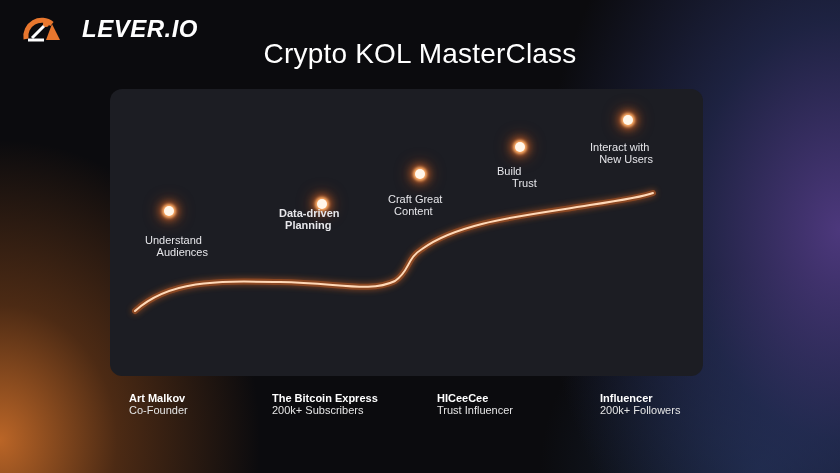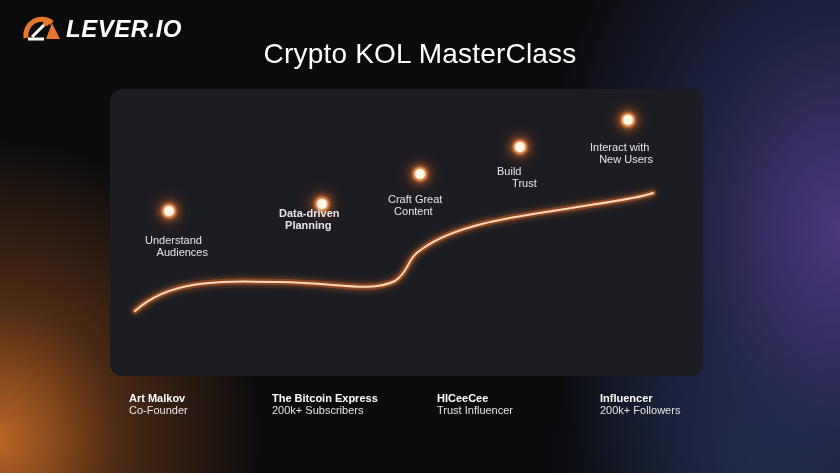--- a/index.html
+++ b/index.html
@@ -3,21 +3,21 @@
 <meta charset="utf-8">
 <style>
   html,body{margin:0;padding:0;}
   body{width:840px;height:473px;overflow:hidden;position:relative;background:#0b0b0e;font-family:"Liberation Sans",sans-serif;color:#fff;}
   .bg{position:absolute;inset:0;
     background:
       radial-gradient(ellipse 260px 300px at 0px 440px, rgba(196,106,40,0.95), rgba(130,68,25,0.55) 45%, rgba(11,11,14,0) 100%),
       radial-gradient(ellipse 300px 420px at 840px 230px, rgba(80,58,130,0.95), rgba(42,50,100,0.6) 50%, rgba(11,11,14,0) 100%),
       radial-gradient(ellipse 220px 200px at 760px 470px, rgba(30,50,80,0.7), rgba(11,11,14,0) 100%),
       #0b0b0e;}
-  .logo{position:absolute;left:22px;top:15px;display:flex;align-items:flex-start;gap:4px;}
+  .logo{position:absolute;left:22px;top:15px;display:flex;align-items:center;gap:20px;}
   .logo svg{display:block}
   .logo-text{font-weight:bold;font-style:italic;font-size:24px;letter-spacing:0.5px;color:#fff;}
   .title{position:absolute;left:0;right:0;top:38px;text-align:center;font-size:28px;color:#fff;letter-spacing:0.2px;}
   .card{position:absolute;left:110px;top:89px;width:593px;height:287px;background:#1c1d23;border-radius:12px;}
   .curve{position:absolute;left:110px;top:89px;}
   .dot{position:absolute;width:10px;height:10px;border-radius:50%;background:#fff6ea;
        box-shadow:0 0 3px 2px #ffb06a,0 0 8px 4px rgba(232,110,40,0.75),0 0 16px 6px rgba(210,90,30,0.35);transform:translate(-50%,-50%);}
   .step-label{position:absolute;font-size:11px;line-height:12px;color:#e6e6ea;white-space:pre;}
   .speaker{position:absolute;top:392px;font-size:11px;line-height:12px;}
   .speaker .name{font-weight:bold;color:#fff;}

